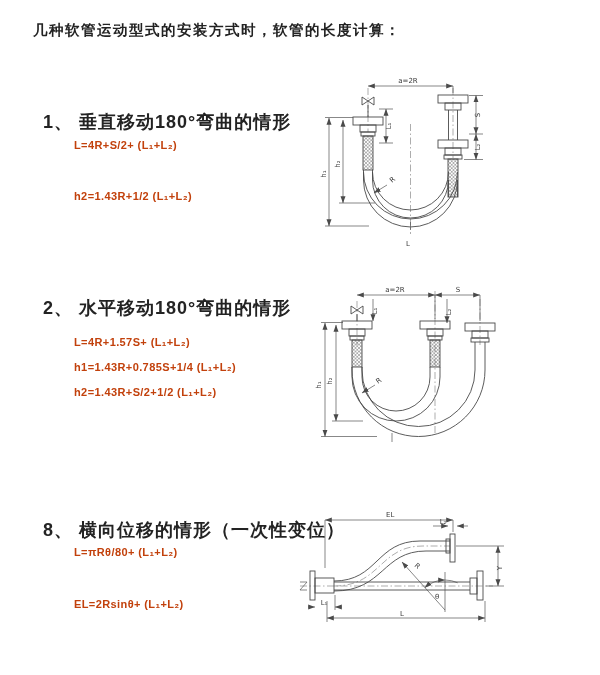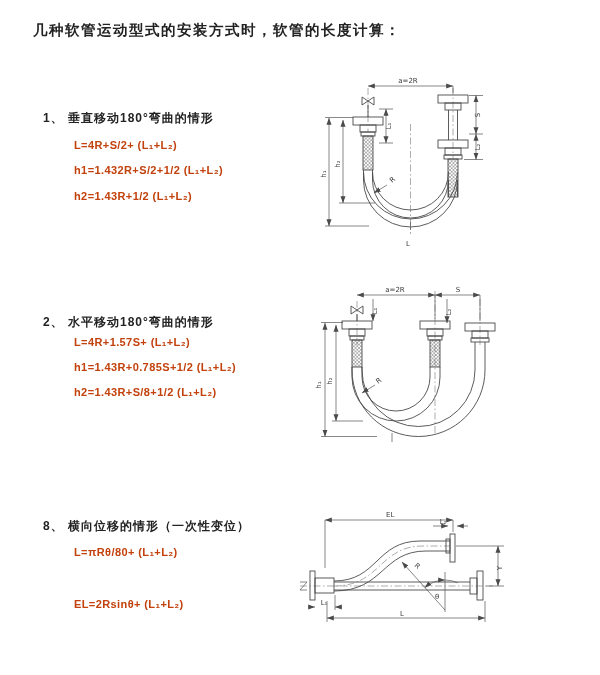--- a/index.html
+++ b/index.html
@@ -1,43 +1,42 @@
 <!DOCTYPE html>
 <html><head>
 <meta charset="utf-8">
 <style>
   html,body{margin:0;padding:0;background:#ffffff;}
   .page{position:relative;width:600px;height:675px;background:#fff;overflow:hidden;
         font-family:"Liberation Sans","DejaVu Sans",sans-serif;color:#232323;}
   .tline{position:absolute;white-space:nowrap;font-weight:bold;}
   .doc-title{font-size:14.5px;letter-spacing:1.5px;}
-  .sec-head{font-size:12px;letter-spacing:1px;}
+  .sec-head{font-size:18px;letter-spacing:1px;}
   .formula{font-size:11px;letter-spacing:0.4px;color:#c2410c;}
   svg.diag{position:absolute;}
   svg.diag text{font-family:"DejaVu Sans",sans-serif;fill:#3a3a3a;font-size:7px;}
   .lbl-big{font-size:12px;}
   .lbl-sm{font-size:6px;}
   .lbl-r{font-size:8px;}
 </style>
 </head>
 <body>
 
 <div class="page">
 
   <div class="tline doc-title" style="left:33px;top:21px">几种软管运动型式的安装方式时，软管的长度计算：</div>
 
   <div class="tline sec-head" style="left:43px;top:110px">1、 垂直移动180°弯曲的情形</div>
   <div class="tline formula" style="left:74px;top:139px">L=4R+S/2+ (L₁+L₂)</div>
-  <div class="tline formula" style="left:74px;top:164px">h1=1.432R+S/2+1/2 (L₁+L₂)</div>
   <div class="tline formula" style="left:74px;top:190px">h2=1.43R+1/2 (L₁+L₂)</div>
 
-  <div class="tline sec-head" style="left:43px;top:314px">2、 水平移动180°弯曲的情形</div>
+  <div class="tline sec-head" style="left:43px;top:296px">2、 水平移动180°弯曲的情形</div>
   <div class="tline formula" style="left:74px;top:336px">L=4R+1.57S+ (L₁+L₂)</div>
-  <div class="tline formula" style="left:74px;top:361px">h1=1.43R+0.785S+1/2 (L₁+L₂)</div>
-  <div class="tline formula" style="left:74px;top:386px">h2=1.43R+S/8+1/2 (L₁+L₂)</div>
+  <div class="tline formula" style="left:74px;top:361px">h1=1.43R+0.785S+1/4 (L₁+L₂)</div>
+  <div class="tline formula" style="left:74px;top:386px">h2=1.43R+S/2+1/2 (L₁+L₂)</div>
 
   <div class="tline sec-head" style="left:43px;top:518px">8、 横向位移的情形（一次性变位）</div>
   <div class="tline formula" style="left:74px;top:546px">L=πRθ/80+ (L₁+L₂)</div>
   <div class="tline formula" style="left:74px;top:598px">EL=2Rsinθ+ (L₁+L₂)</div>
 
   <svg class="diag" style="left:303px;top:72px" width="292" height="190" viewBox="0 0 292 190">
     <defs>
       <marker id="d1a" viewBox="0 0 7 7" refX="6.8" refY="3.5" markerWidth="7" markerHeight="7" markerUnits="userSpaceOnUse" orient="auto-start-reverse">
         <path d="M0,1 L7,3.5 L0,6 z" fill="#4a4a4a"></path>
       </marker>

